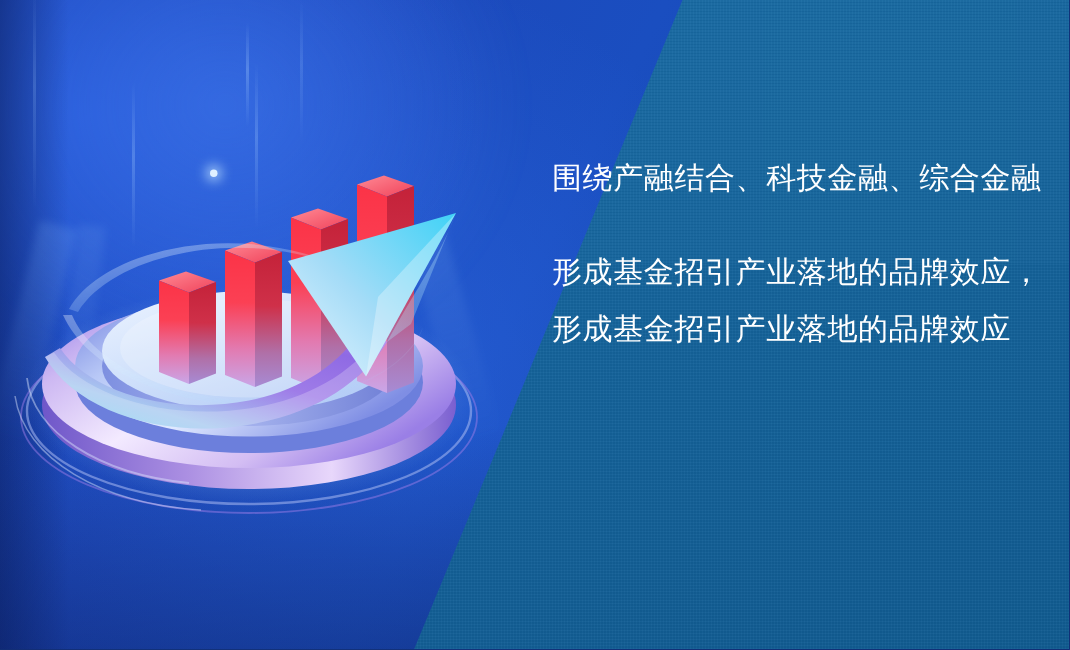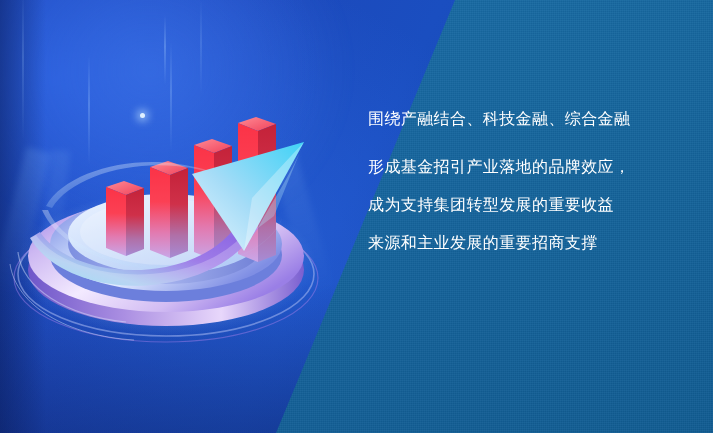--- a/index.html
+++ b/index.html
@@ -56,22 +56,22 @@
 
   
   .ray{position:absolute;background:linear-gradient(180deg, rgba(150,200,255,.30) 0%, rgba(150,200,255,0) 100%);filter:blur(3px);}
 
   
   #art{position:absolute;left:6px;top:78px;width:320px;height:270px;}
   #art svg{display:block;width:320px;height:270px;overflow:visible;}
 
   
   .copy{position:absolute;left:368px;top:100px;width:320px;}
-  .para{color:#ffffff;font-size:16px;line-height:38px;letter-spacing:.4px;white-space:nowrap;}
-  .para.second{margin-top:10px;}
+  .para{color:#ffffff;font-size:20px;line-height:38px;letter-spacing:.4px;white-space:nowrap;}
+  .para.second{margin-top:25px;}
   .line{display:block;}
 </style>
 </head>
 <body>
 
 <div id="banner">
 
   <div class="bg-base"></div>
   <div class="bg-topglow"></div>
   <div class="bg-leftdark"></div>
@@ -242,19 +242,18 @@
   </div>
 
   <div class="copy">
 
     <div class="para first">
       <span class="line">围绕产融结合、科技金融、综合金融</span>
     </div>
 
     <div class="para second">
       <span class="line">形成基金招引产业落地的品牌效应，</span>
-      <span class="line">成为支持集团转型发展的重要收益</span>
-      <span class="line">来源和主业发展的重要招商支撑</span>
+      <span class="line">形成基金招引产业落地的品牌效应</span>
     </div>
 
   </div>
 
 </div>
 
 </body></html>

